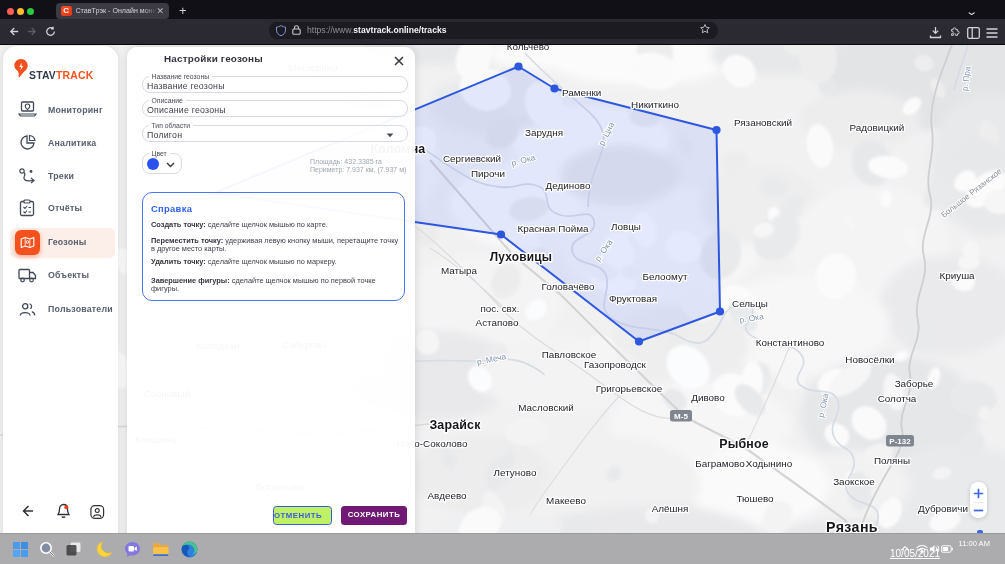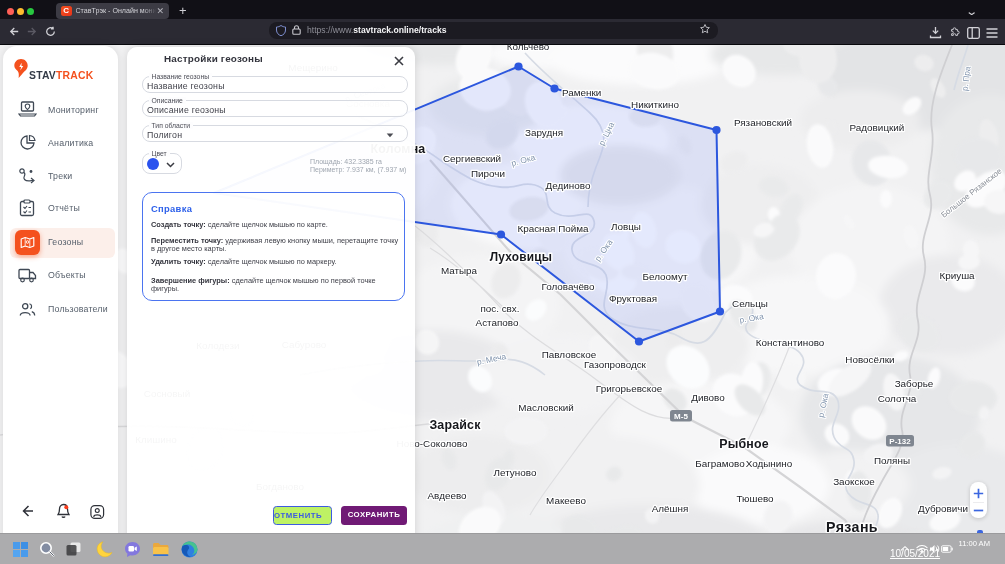--- a/index.html
+++ b/index.html
@@ -18,21 +18,21 @@
   #newtab{left:179px;top:2.5px;color:#cfcfd4;font-size:13px;font-weight:400;}
   #tchev{left:967px;top:5px;color:#d8d8dc;font-size:11px;transform:scaleX(1.4);}
   #toolbar{left:0;top:19px;width:1005px;height:26px;background:#2b2a33;border-bottom:1px solid #08080c;box-sizing:border-box;}
   #urlbar{left:269px;top:21.5px;width:449px;height:17px;background:#1c1b22;border-radius:8px;
        display:flex;align-items:center;}
   #urlbar .shield{margin-left:7px;}
   #urlbar .txt{font-size:8.6px;color:#8e8e97;margin-left:6px;white-space:nowrap;}
   #urlbar .txt b{color:#f4f4f6;font-weight:bold;}
   #star{left:700px;top:23.5px;color:#cfcfd4;font-size:10px;}
 
-  .menutxt{left:48px;font-size:8.8px;font-weight:normal;color:#57606c;letter-spacing:0.2px;line-height:11px;text-align:center;}
+  .menutxt{left:48px;font-size:8.8px;font-weight:bold;color:#57606c;letter-spacing:0.2px;line-height:11px;text-align:center;}
   .fld{left:141.5px;width:266px;height:17.2px;border:1px solid #d7dae1;border-radius:8px;box-sizing:border-box;background:rgba(255,255,255,0.6);}
   .flbl{position:absolute;left:6px;top:-4px;font-size:6.8px;color:#4b4c55;background:#fdfdfe;padding:0 3px;}
   .fval{position:absolute;left:4.5px;top:4px;font-size:8.8px;color:#42434c;letter-spacing:0.2px;}
   .help{left:151px;width:256px;font-size:7.4px;color:#3c3d46;line-height:8.3px;letter-spacing:0;white-space:nowrap;}
   .help b{color:#35363f;}
 </style>
 </head>
 <body>
 <div id="stage">
 

